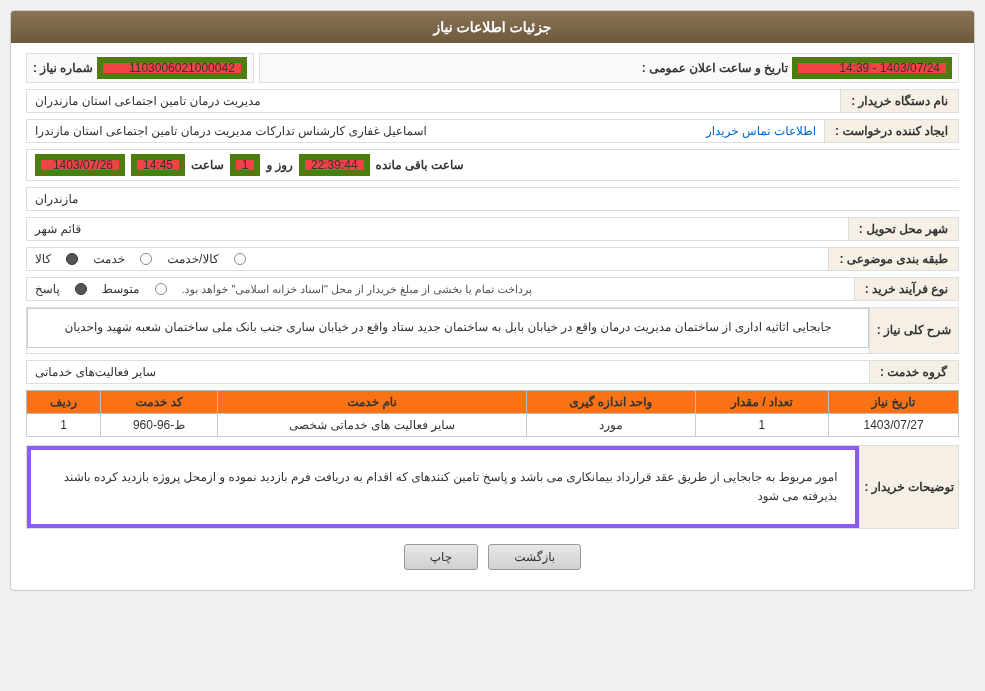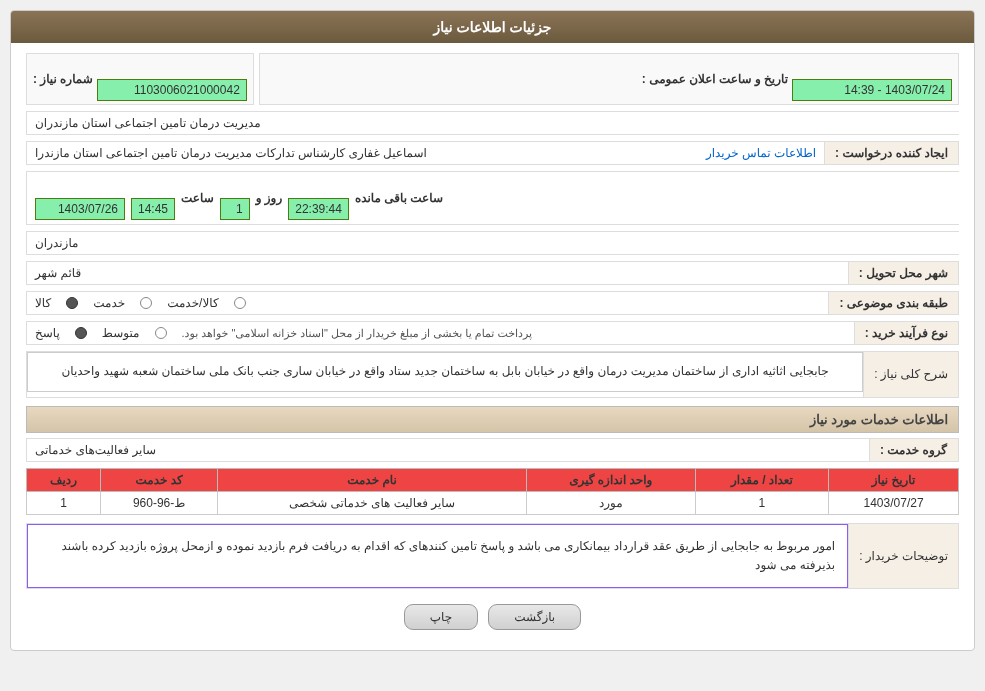--- a/index.html
+++ b/index.html
@@ -43,37 +43,37 @@
       text-align: right;
       color: #444;
     }
     .table-section {
       width: 100%;
       border-collapse: collapse;
       margin-top: 5px;
       font-size: 12px;
     }
     .table-section th {
-      background: #ef4444;
+      background: #f97316;
       border: 1px solid #bbb;
       padding: 4px 8px;
       text-align: center;
       font-weight: bold;
       color: #333;
     }
     .table-section td {
       border: 1px solid #ccc;
       padding: 4px 8px;
       text-align: center;
       background: #fff;
     }
     .notes-box {
-      border: 1px solid #8b5cf6;
-      background: #fff;
-      padding: 12px;
+      border: 4px solid #8b5cf6;
+      background: #fff;
+      padding: 18px;
       min-height: 60px;
       text-align: right;
       line-height: 1.6;
       font-size: 12px;
     }
     .radio-group {
       display: flex;
       gap: 15px;
       align-items: center;
       direction: rtl;
@@ -98,21 +98,21 @@
     .buttons-row {
       display: flex;
       justify-content: center;
       gap: 10px;
       margin-top: 15px;
       padding-bottom: 10px;
     }
     .btn {
       padding: 5px 25px;
       border: 1px solid #999;
-      border-radius: 9px;
+      border-radius: 3px;
       cursor: pointer;
       font-size: 12px;
       font-family: Tahoma, Arial, sans-serif;
     }
     .btn-print {
       background: linear-gradient(to bottom, #e8e8e8, #d0d0d0);
       color: #333;
     }
     .btn-back {
       background: linear-gradient(to bottom, #e8e8e8, #d0d0d0);
@@ -151,45 +151,44 @@
     .inline-fields {
       display: flex;
       align-items: center;
       gap: 6px;
     }
     .small-label {
       font-weight: bold;
       white-space: nowrap;
     }
     .text-field {
-      border: 1px solid #4d7c0f;
-      background: #86efac;
+      border: 6px solid #4d7c0f;
+      background: #ef4444;
       padding: 2px 6px;
       height: 22px;
       display: inline-flex;
       align-items: center;
-      margin-top: 22px;
     }
     .description-box {
       border: 1px solid #ccc;
       background: #fff;
       padding: 8px 10px;
       line-height: 1.8;
       text-align: center;
       font-size: 12px;
       margin-bottom: 5px;
     }
     .notes-label-row {
       display: flex;
       align-items: stretch;
     }
     .notes-label-col {
       background: #f5efe6;
-      font-weight: normal;
-      padding: 8px 10px;
+      font-weight: bold;
+      padding: 8px 4px;
       border: 1px solid #ddd;
       display: flex;
       align-items: center;
       justify-content: center;
       min-width: 90px;
     }
     .notes-value-col {
       flex: 1;
       border: 1px solid #ddd;
       border-right: none;
@@ -213,20 +212,21 @@
           <span class="small-label">تاریخ و ساعت اعلان عمومی :</span>
         </div>
 
         <div style="display:flex; align-items:center; gap:4px; border:1px solid #ddd; padding:3px 6px; background:#f9f9f9;">
           <div class="text-field" style="min-width:150px;">1103006021000042</div>
           <span class="small-label">شماره نیاز :</span>
         </div>
       </div>
 
       <div class="two-col-row">
+        <div class="col-label">نام دستگاه خریدار :</div>
         <div class="col-value">مدیریت درمان تامین اجتماعی استان مازندران</div>
       </div>
 
       <div class="two-col-row">
         <div class="col-label">ایجاد کننده درخواست :</div>
         <div class="col-value" style="justify-content:space-between;">
           <span style="color:#0066cc; cursor:pointer;">اطلاعات تماس خریدار</span>
           <span>اسماعیل غفاری کارشناس تدارکات مدیریت درمان تامین اجتماعی استان مازندرا</span>
         </div>
       </div>
@@ -291,21 +291,20 @@
         </div>
       </div>
 
       <div class="notes-label-row" style="margin-bottom:6px;">
         <div class="notes-label-col">شرح کلی نیاز :</div>
         <div class="notes-value-col">
           <div class="description-box">جابجایی اثاثیه اداری از ساختمان مدیریت درمان واقع در خیابان بابل به ساختمان جدید ستاد واقع در خیابان ساری جنب بانک ملی ساختمان شعبه شهید واحدیان</div>
         </div>
       </div>
 
-      <div class="section-title">اطلاعات خدمات مورد نیاز</div>
 
       <div class="two-col-row" style="margin-bottom:6px;">
         <div class="col-label">گروه خدمت :</div>
         <div class="col-value">سایر فعالیت‌های خدماتی</div>
       </div>
 
       <table class="table-section">
         <thead>
           <tr>
             <th>تاریخ نیاز</th>

